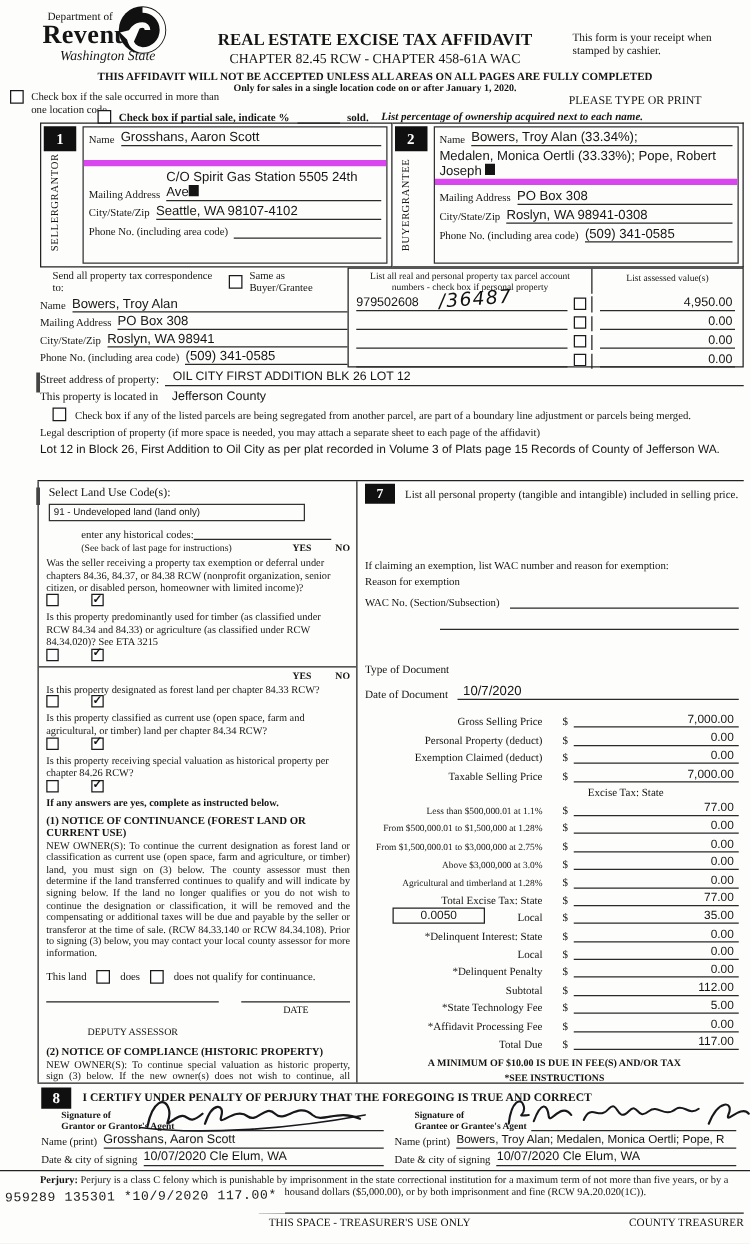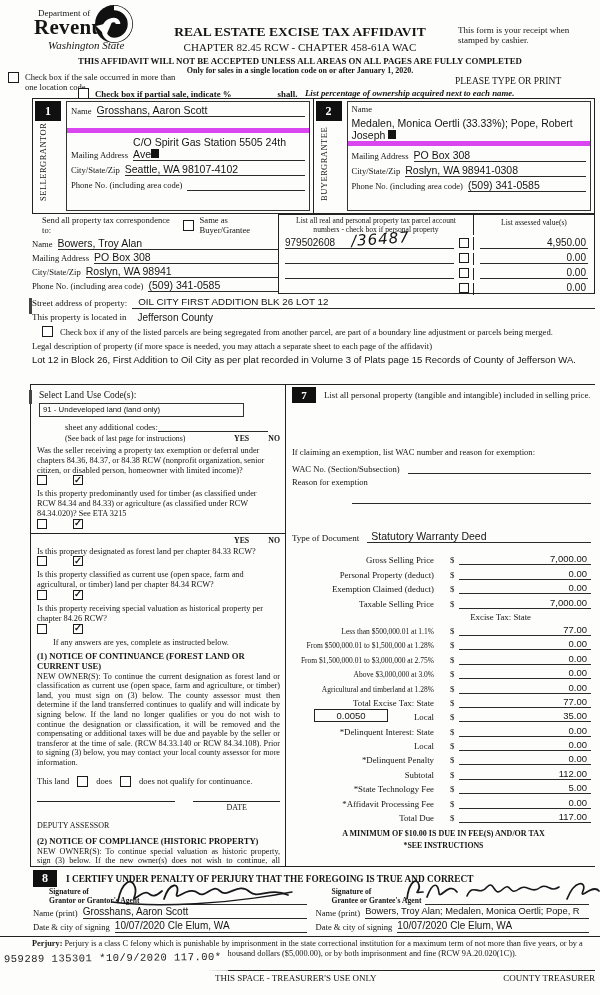--- a/index.html
+++ b/index.html
@@ -94,26 +94,26 @@
   .addl { display:flex; align-items:flex-end; font-size:8.6px; margin:5px 0 2px 28px; }
   .addl .fv { width:110px; border-bottom:1px solid #2a2a2a; }
   .seeback { display:flex; justify-content:space-between; font-size:7.8px; align-items:center; margin:2px 0 3px 28px; }
   .yn-head { display:flex; width:46px; justify-content:space-between; font-size:7.8px; font-weight:bold; flex:none; }
   .yn-head2 { display:flex; width:46px; justify-content:space-between; font-size:7.8px; font-weight:bold; margin-left:auto; margin-bottom:2px; }
   .q { display:flex; margin-bottom:4px;flex-direction:column; }
   .qtext { flex:1; font-size:8.3px; line-height:1.18; padding-right:8px; }
   .qboxes { display:flex; width:46px; justify-content:space-between; flex:none; align-items:flex-start; }
   .qboxes .cb { width:10px; height:10px; }
   .sep { border-top:1.2px solid #222; margin:3px -5px 2px -6px; }
-  .ifyes { font-size:8.3px; margin:3px 0 4px 16px; }
+  .ifyes { font-size:8.3px; margin:3px 0 4px 0;font-weight:bold; }
   .ntitle { font-size:8.6px; font-weight:bold; margin-bottom:1px; }
   .nbody { font-size:8.2px; line-height:1.17; text-align:justify; }
   .thisland { display:flex; gap:8px; align-items:center; font-size:8.6px; margin:8px 0 10px 0; }
   .sigline { display:flex; gap:18px; margin-top:14px; }
-  .sigline .s1 { flex:1.6; border-top:1px solid #222; text-align:left; font-size:8px; padding-top:19px; }
+  .sigline .s1 { flex:1.6; border-top:1px solid #222; text-align:center; font-size:8px; padding-top:19px; }
   .sigline .s2 { flex:1; border-top:1px solid #222; text-align:center; font-size:8px; padding-top:1px; }
   .owner-sig { text-align:center; font-size:8.8px; font-weight:bold; margin-top:9px; }
 
   
   .s7head { display:flex; gap:8px; align-items:center; margin-bottom:4px; }
   .s7head .numbox { width:24px; height:16px; font-size:11px; }
   .s7head .t { font-size:8.8px; }
   .exnote { font-size:8.6px; margin-top:44px; }
   .wacrow { display:flex; align-items:flex-end; margin-top:5px; font-size:8.6px; }
   .wacrow .fv { flex:1; border-bottom:1px solid #2a2a2a; min-height:12px; margin-left:8px; margin-right:4px; }
@@ -181,21 +181,21 @@
     <div class="onlynote">Only for sales in a single location code on or after January 1, 2020.</div>
     <div class="loc-check">
       <span class="cb"></span>
       <span>Check box if the sale occurred in more than one location code.</span>
     </div>
     <div class="please">PLEASE TYPE OR PRINT</div>
     <div class="partial">
       <span class="cb"></span>
       <span>Check box if partial sale, indicate %</span>
       <span class="pct-blank"></span>
-      <span>shall.</span>
+      <span>sold.</span>
     </div>
     <div class="own-note">List percentage of ownership acquired next to each name.</div>
   </div>
 
   <div class="band" id="parties">
     <div class="party">
       <div class="numbox party-num">1</div>
       <div class="side-label">
         <span>SELLER</span>
           <span>GRANTOR</span>
@@ -222,20 +222,21 @@
     </div>
     <div class="party">
       <div class="numbox party-num">2</div>
       <div class="side-label">
         <span>BUYER</span>
           <span>GRANTEE</span>
       </div>
       <div class="party-fields">
         <div class="frow">
           <span class="lbl">Name</span>
+          <span class="fv val">Bowers, Troy Alan (33.34%);</span>
         </div>
         <div class="name2 val"><span>Medalen, Monica Oertli (33.33%); Pope, Robert Joseph</span> <span class="trunc"></span></div>
         <div class="frow">
           <span class="lbl">Mailing Address</span>
           <span class="fv val">PO Box 308</span>
         </div>
         <div class="frow">
           <span class="lbl">City/State/Zip</span>
           <span class="fv val">Roslyn, WA 98941-0308</span>
         </div>
@@ -341,21 +342,21 @@
     <div class="legal-lbl">Legal description of property (if more space is needed, you may attach a separate sheet to each page of the affidavit)</div>
     <div class="legal-val">Lot 12 in Block 26, First Addition to Oil City as per plat recorded in Volume 3 of Plats page 15 Records of County of Jefferson WA.</div>
   </div>
 
   <div class="band" id="main">
 
     <div class="colL">
       <div class="slu-row">Select Land Use Code(s):</div>
       <div class="slu-box">91 - Undeveloped land (land only)</div>
       <div class="addl">
-        <span>sheet any additional codes:</span>
+        <span>enter any historical codes:</span>
         <span class="fv"></span>
       </div>
       <div class="seeback">
         <span>(See back of last page for instructions)</span>
         <span class="yn-head">
             <span>YES</span>
             <span>NO</span>
           </span>
       </div>
       <div>
@@ -428,31 +429,34 @@
       <div class="owner-sig">(3) NEW OWNER(S) SIGNATURE</div>
 
     </div>
 
     <div class="colR">
       <div class="s7head">
         <div class="numbox">7</div>
         <div class="t">List all personal property (tangible and intangible) included in selling price.</div>
       </div>
       <div class="exnote">If claiming an exemption, list WAC number and reason for exemption:</div>
+      <div class="wacrow" style="margin-top:3px">
+        <span>Reason for exemption</span>
+      </div>
       <div class="wacrow">
         <span>WAC No. (Section/Subsection)</span>
         <span class="fv"></span>
       </div>
-      <div class="wacrow" style="margin-top:3px">
-        <span>Reason for exemption</span>
-      </div>
       <div class="reason-ul"></div>
       <div class="docrow doc1">
         <span>Type of Document</span>
-        <span class="fv">Statutory Warranty Deed</span>
+      </div>
+      <div class="docrow">
+        <span>Date of Document</span>
+        <span class="fv">10/7/2020</span>
       </div>
 
       <div class="money">
         <div>
 
             <div class="mrow">
               <span class="mlabel">Gross Selling Price</span>
               <span class="mdollar">$</span>
               <span class="mval">7,000.00</span>
             </div>

